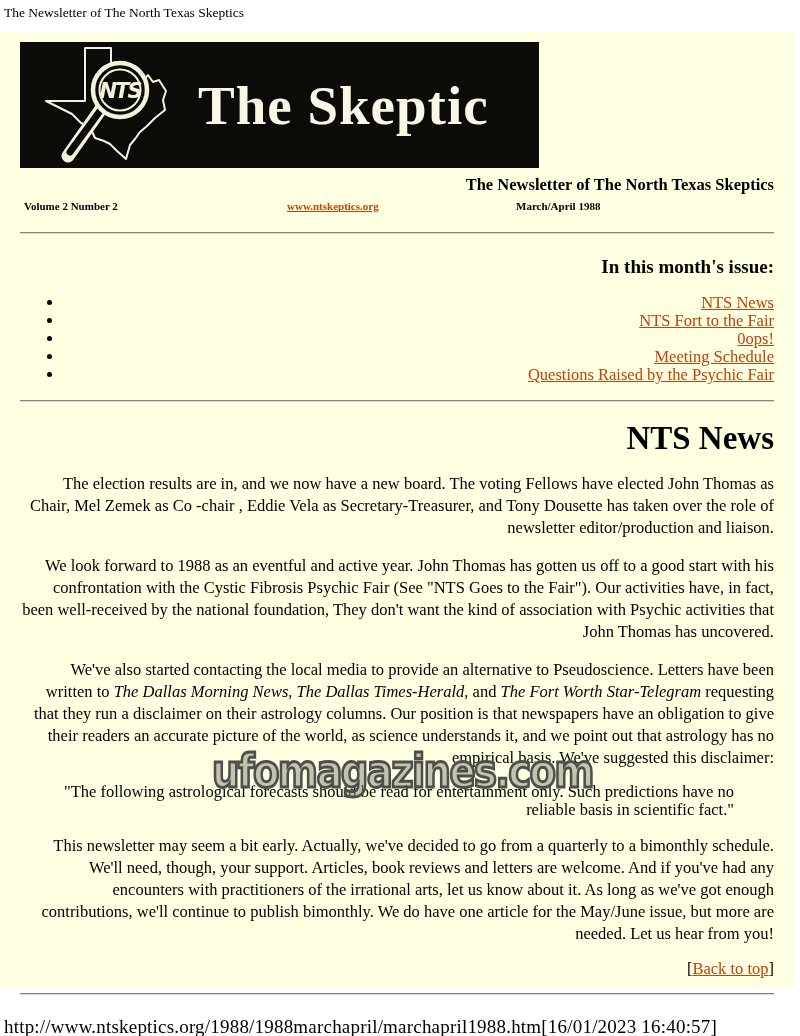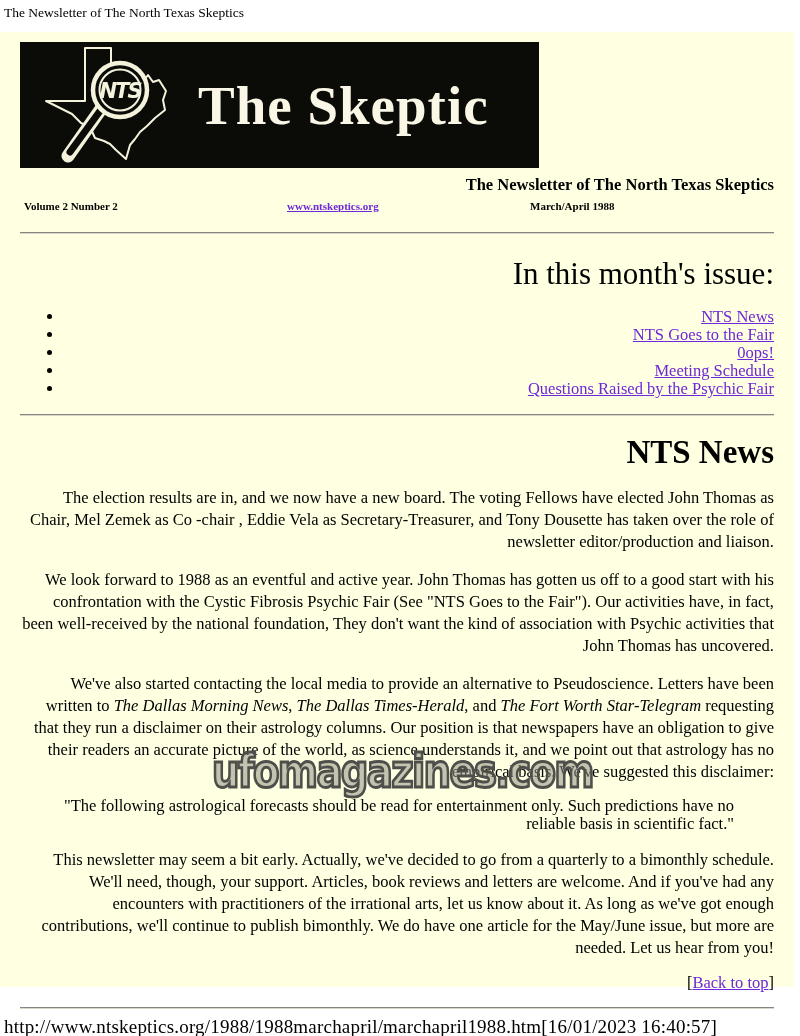--- a/index.html
+++ b/index.html
@@ -13,29 +13,29 @@
   .banner { margin-top:10px; width:519px; height:126px; background:#0B0B08;
             display:flex; align-items:center; }
   .banner svg { margin-left:12px; flex:0 0 auto; }
   .banner-title { font-size:55px; font-weight:bold; color:#FAF7E6; margin-left:16px;
                   letter-spacing:1px; white-space:nowrap; }
   
   .newsletter-line { margin-top:7px; font-size:16.5px; font-weight:bold; }
   .vol-row { position:relative; margin-top:5px; height:19px; font-size:11px; font-weight:bold; }
   .vol-row .vol   { position:absolute; left:4px; }
   .vol-row .site  { position:absolute; left:267px; }
-  .vol-row .date  { position:absolute; left:510px; }
-  a, .link { color:#6d28d9; text-decoration:underline; cursor:pointer; }
+  .vol-row .date  { position:absolute; left:496px; }
+  a, .link { color:#c2410c; text-decoration:underline; cursor:pointer; }
   hr { border:none; border-top:1px solid #86867e; border-bottom:1px solid #d8d8c8;
        height:0; }
   .hr1 { margin-top:13px; }
   .hr2 { margin-top:16px; }
   .hr3 { margin-top:14px; }
   
-  .toc-heading { margin-top:22px; font-size:31px; font-weight:normal; }
+  .toc-heading { margin-top:22px; font-size:19px; font-weight:bold; }
   ul.toc { margin-top:16px; padding-left:44px; font-size:16.5px; line-height:18px; }
   ul.toc li { margin-bottom:0; }
   
   h1.article-heading { margin-top:18px; font-size:33px; font-weight:bold; }
   p.body { margin-top:16px; font-size:16.5px; line-height:22px; }
   blockquote.body { margin:14px 40px 0 40px; font-size:16.5px; line-height:18px; }
   .p-publish { margin-top:14px; }
   .p-early { margin-top:15px; }
   .back-top { margin-top:14px; font-size:16.5px; }
   em { }
@@ -74,21 +74,21 @@
     <span class="vol">Volume 2 Number 2</span>
     <span class="site link">www.ntskeptics.org</span>
     <span class="date">March/April 1988</span>
   </div>
 
   <hr class="hr1">
 
   <div class="toc-heading">In this month's issue:</div>
   <ul class="toc">
     <li><span class="link">NTS News</span></li>
-    <li><span class="link">NTS Goes to the Fair</span></li>
+    <li><span class="link">NTS Fort to the Fair</span></li>
     <li><span class="link">0ops!</span></li>
     <li><span class="link">Meeting Schedule</span></li>
     <li><span class="link">Questions Raised by the Psychic Fair</span></li>
   </ul>
 
   <hr class="hr2">
 
   <h1 class="article-heading">NTS News</h1>
 
   <p class="body">The election results are in, and we now have a new board. The voting Fellows have elected John Thomas as Chair, Mel Zemek as Co -chair , Eddie Vela as Secretary-Treasurer, and Tony Dousette has taken over the role of newsletter editor/production and liaison.</p>

